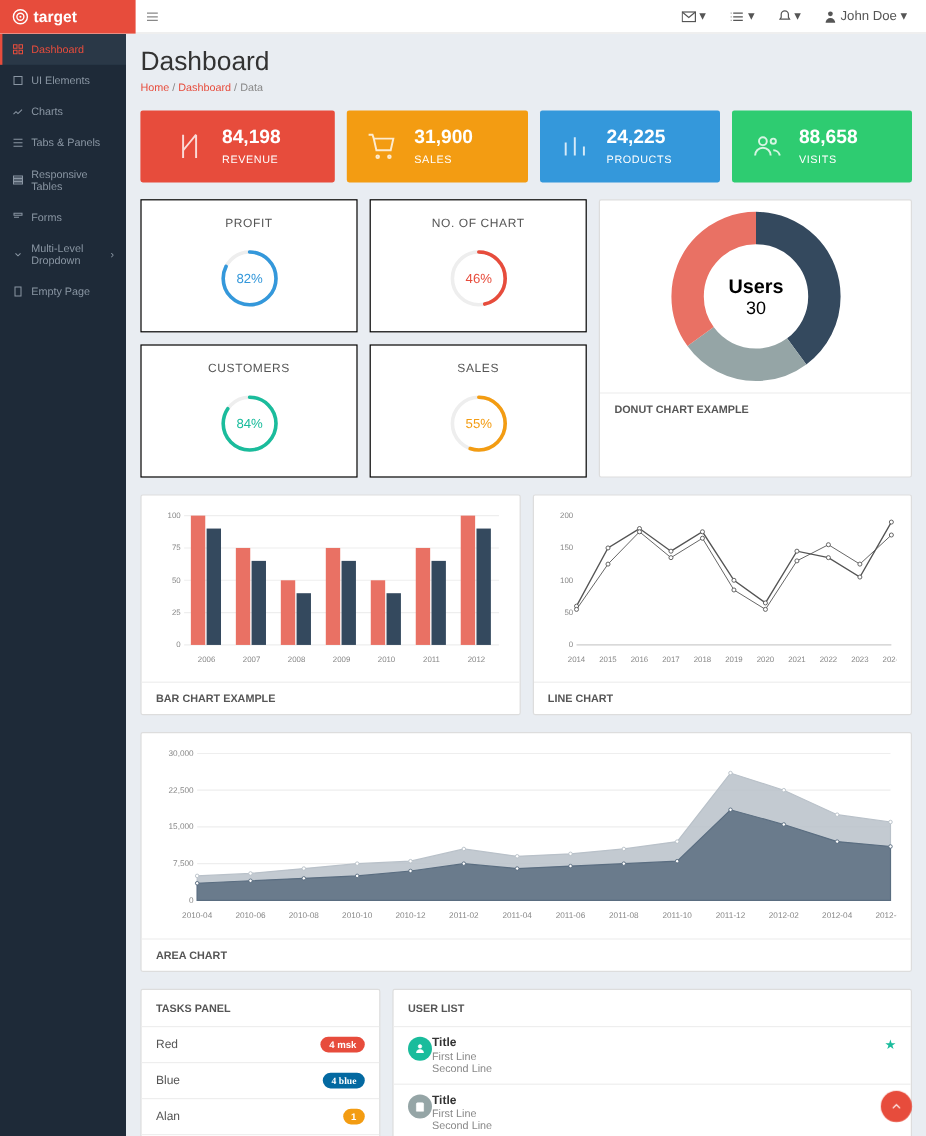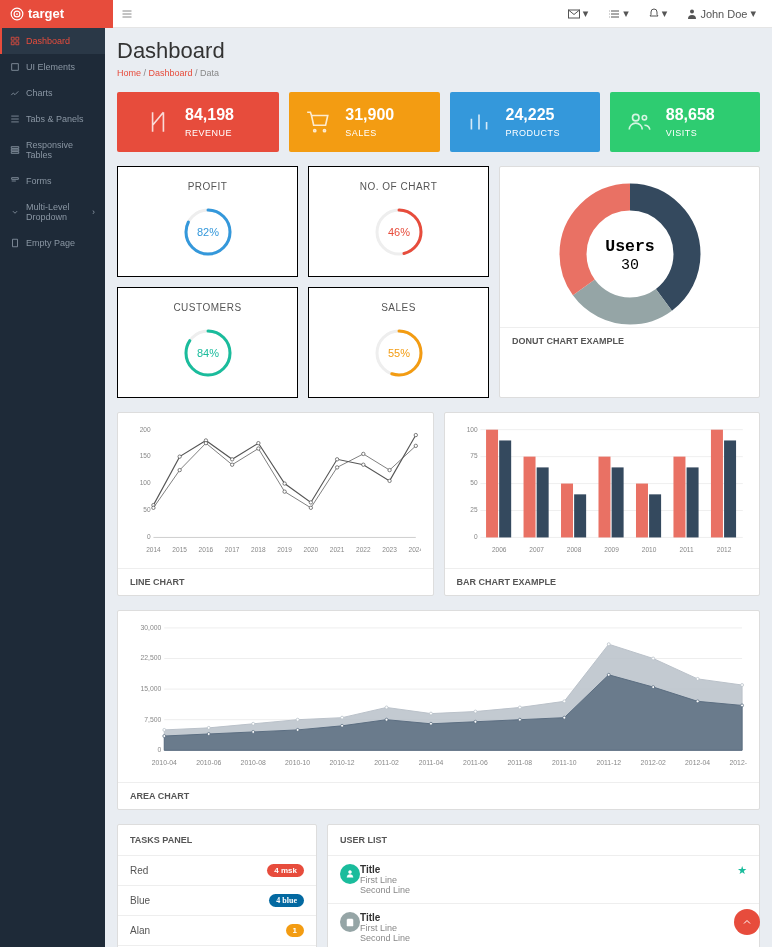--- a/index.html
+++ b/index.html
@@ -248,34 +248,72 @@
               <div class="gauge-title">SALES</div>
       <svg class="gauge-svg" width="60" height="60" viewBox="0 0 60 60">
         <circle cx="30" cy="30" r="22" fill="none" stroke="#eee" stroke-width="3"></circle>
         <circle cx="30" cy="30" r="22" fill="none" stroke="#f39c12" stroke-width="3" stroke-dasharray="76.026542216873 138.23007675795088" transform="rotate(-90 30 30)" stroke-linecap="round"></circle>
         <text x="30" y="34" text-anchor="middle" font-size="11" fill="#f39c12">55%</text>
       </svg>
             </div>
           </div>
         </div>
       <div class="panel donut-panel">
-        <div class="panel-body" style="display:flex;justify-content:center;height:160px;font-family:Liberation Mono, monospace;">
+        <div class="panel-body" style="display:flex;align-items:center;justify-content:center;height:160px;">
           <svg width="150" height="150" viewBox="0 0 100 100">
             <circle cx="50" cy="50" r="38" fill="none" stroke="#34495e" stroke-width="18" stroke-dasharray="95 144" stroke-dashoffset="0" transform="rotate(-90 50 50)"></circle>
             <circle cx="50" cy="50" r="38" fill="none" stroke="#95a5a6" stroke-width="18" stroke-dasharray="60 179" stroke-dashoffset="-95" transform="rotate(-90 50 50)"></circle>
             <circle cx="50" cy="50" r="38" fill="none" stroke="#e97164" stroke-width="18" stroke-dasharray="84 155" stroke-dashoffset="-155" transform="rotate(-90 50 50)"></circle>
             <text x="50" y="48" text-anchor="middle" font-size="11" font-weight="bold"><tspan>Users</tspan></text>
             <text x="50" y="60" text-anchor="middle" font-size="10"><tspan>30</tspan></text>
           </svg>
         </div>
         <div class="panel-footer">DONUT CHART EXAMPLE</div>
       </div>
     </div>
 
     <div class="chart-row">
+      <div class="panel chart-panel">
+        <div class="panel-body">
+            <svg class="chart-svg" id="barchart" viewBox="0 0 310 140">
+              <text class="axis-text" x="22" y="122" text-anchor="end">0</text>
+              <line x1="25" y1="120" x2="305" y2="120" stroke="#eee"></line>
+              <text class="axis-text" x="22" y="93.25" text-anchor="end">25</text>
+              <line x1="25" y1="91.25" x2="305" y2="91.25" stroke="#eee"></line>
+              <text class="axis-text" x="22" y="64.5" text-anchor="end">50</text>
+              <line x1="25" y1="62.5" x2="305" y2="62.5" stroke="#eee"></line>
+              <text class="axis-text" x="22" y="35.75" text-anchor="end">75</text>
+              <line x1="25" y1="33.75" x2="305" y2="33.75" stroke="#eee"></line>
+              <text class="axis-text" x="22" y="7" text-anchor="end">100</text>
+              <line x1="25" y1="5" x2="305" y2="5" stroke="#eee"></line>
+              <text class="axis-text" x="45" y="135" text-anchor="middle">2006</text>
+              <rect x="31" y="5" width="12.8" height="115" fill="#e97164"></rect>
+              <rect x="45" y="16.5" width="12.8" height="103.5" fill="#34495e"></rect>
+              <text class="axis-text" x="85" y="135" text-anchor="middle">2007</text>
+              <rect x="71" y="33.75" width="12.8" height="86.25" fill="#e97164"></rect>
+              <rect x="85" y="45.25" width="12.8" height="74.75" fill="#34495e"></rect>
+              <text class="axis-text" x="125" y="135" text-anchor="middle">2008</text>
+              <rect x="111" y="62.5" width="12.8" height="57.5" fill="#e97164"></rect>
+              <rect x="125" y="74" width="12.8" height="46" fill="#34495e"></rect>
+              <text class="axis-text" x="165" y="135" text-anchor="middle">2009</text>
+              <rect x="151" y="33.75" width="12.8" height="86.25" fill="#e97164"></rect>
+              <rect x="165" y="45.25" width="12.8" height="74.75" fill="#34495e"></rect>
+              <text class="axis-text" x="205" y="135" text-anchor="middle">2010</text>
+              <rect x="191" y="62.5" width="12.8" height="57.5" fill="#e97164"></rect>
+              <rect x="205" y="74" width="12.8" height="46" fill="#34495e"></rect>
+              <text class="axis-text" x="245" y="135" text-anchor="middle">2011</text>
+              <rect x="231" y="33.75" width="12.8" height="86.25" fill="#e97164"></rect>
+              <rect x="245" y="45.25" width="12.8" height="74.75" fill="#34495e"></rect>
+              <text class="axis-text" x="285" y="135" text-anchor="middle">2012</text>
+              <rect x="271" y="5" width="12.8" height="115" fill="#e97164"></rect>
+              <rect x="285" y="16.5" width="12.8" height="103.5" fill="#34495e"></rect>
+            </svg>
+          </div>
+        <div class="panel-footer">BAR CHART EXAMPLE</div>
+      </div>
       <div class="panel chart-panel">
         <div class="panel-body">
             <svg class="chart-svg" id="linechart" viewBox="0 0 310 140">
               <text class="axis-text" x="22" y="122" text-anchor="end">0</text>
               <text class="axis-text" x="22" y="93.25" text-anchor="end">50</text>
               <text class="axis-text" x="22" y="64.5" text-anchor="end">100</text>
               <text class="axis-text" x="22" y="35.75" text-anchor="end">150</text>
               <text class="axis-text" x="22" y="7" text-anchor="end">200</text>
               <text class="axis-text" x="25" y="135" text-anchor="middle">2014</text>
               <text class="axis-text" x="53" y="135" text-anchor="middle">2015</text>
@@ -309,58 +347,20 @@
               <circle cx="137" cy="25.125" r="1.8" fill="#fff" stroke="#555" stroke-width="0.8"></circle>
               <circle cx="165" cy="71.125" r="1.8" fill="#fff" stroke="#555" stroke-width="0.8"></circle>
               <circle cx="193" cy="88.375" r="1.8" fill="#fff" stroke="#555" stroke-width="0.8"></circle>
               <circle cx="221" cy="45.25" r="1.8" fill="#fff" stroke="#555" stroke-width="0.8"></circle>
               <circle cx="249" cy="30.875" r="1.8" fill="#fff" stroke="#555" stroke-width="0.8"></circle>
               <circle cx="277" cy="48.125" r="1.8" fill="#fff" stroke="#555" stroke-width="0.8"></circle>
               <circle cx="305" cy="22.25" r="1.8" fill="#fff" stroke="#555" stroke-width="0.8"></circle>
             </svg>
           </div>
         <div class="panel-footer">LINE CHART</div>
-      </div>
-      <div class="panel chart-panel">
-        <div class="panel-body">
-            <svg class="chart-svg" id="barchart" viewBox="0 0 310 140">
-              <text class="axis-text" x="22" y="122" text-anchor="end">0</text>
-              <line x1="25" y1="120" x2="305" y2="120" stroke="#eee"></line>
-              <text class="axis-text" x="22" y="93.25" text-anchor="end">25</text>
-              <line x1="25" y1="91.25" x2="305" y2="91.25" stroke="#eee"></line>
-              <text class="axis-text" x="22" y="64.5" text-anchor="end">50</text>
-              <line x1="25" y1="62.5" x2="305" y2="62.5" stroke="#eee"></line>
-              <text class="axis-text" x="22" y="35.75" text-anchor="end">75</text>
-              <line x1="25" y1="33.75" x2="305" y2="33.75" stroke="#eee"></line>
-              <text class="axis-text" x="22" y="7" text-anchor="end">100</text>
-              <line x1="25" y1="5" x2="305" y2="5" stroke="#eee"></line>
-              <text class="axis-text" x="45" y="135" text-anchor="middle">2006</text>
-              <rect x="31" y="5" width="12.8" height="115" fill="#e97164"></rect>
-              <rect x="45" y="16.5" width="12.8" height="103.5" fill="#34495e"></rect>
-              <text class="axis-text" x="85" y="135" text-anchor="middle">2007</text>
-              <rect x="71" y="33.75" width="12.8" height="86.25" fill="#e97164"></rect>
-              <rect x="85" y="45.25" width="12.8" height="74.75" fill="#34495e"></rect>
-              <text class="axis-text" x="125" y="135" text-anchor="middle">2008</text>
-              <rect x="111" y="62.5" width="12.8" height="57.5" fill="#e97164"></rect>
-              <rect x="125" y="74" width="12.8" height="46" fill="#34495e"></rect>
-              <text class="axis-text" x="165" y="135" text-anchor="middle">2009</text>
-              <rect x="151" y="33.75" width="12.8" height="86.25" fill="#e97164"></rect>
-              <rect x="165" y="45.25" width="12.8" height="74.75" fill="#34495e"></rect>
-              <text class="axis-text" x="205" y="135" text-anchor="middle">2010</text>
-              <rect x="191" y="62.5" width="12.8" height="57.5" fill="#e97164"></rect>
-              <rect x="205" y="74" width="12.8" height="46" fill="#34495e"></rect>
-              <text class="axis-text" x="245" y="135" text-anchor="middle">2011</text>
-              <rect x="231" y="33.75" width="12.8" height="86.25" fill="#e97164"></rect>
-              <rect x="245" y="45.25" width="12.8" height="74.75" fill="#34495e"></rect>
-              <text class="axis-text" x="285" y="135" text-anchor="middle">2012</text>
-              <rect x="271" y="5" width="12.8" height="115" fill="#e97164"></rect>
-              <rect x="285" y="16.5" width="12.8" height="103.5" fill="#34495e"></rect>
-            </svg>
-          </div>
-        <div class="panel-footer">BAR CHART EXAMPLE</div>
       </div>
     </div>
 
     <div class="panel area-panel">
       <div class="panel-body">
           <svg class="chart-svg" id="areachart" viewBox="0 0 630 150">
             <text class="axis-text" x="32" y="132" text-anchor="end">0</text>
             <line x1="35" y1="130" x2="625" y2="130" stroke="#eee"></line>
             <text class="axis-text" x="32" y="100.75" text-anchor="end">7,500</text>
             <line x1="35" y1="98.75" x2="625" y2="98.75" stroke="#eee"></line>

